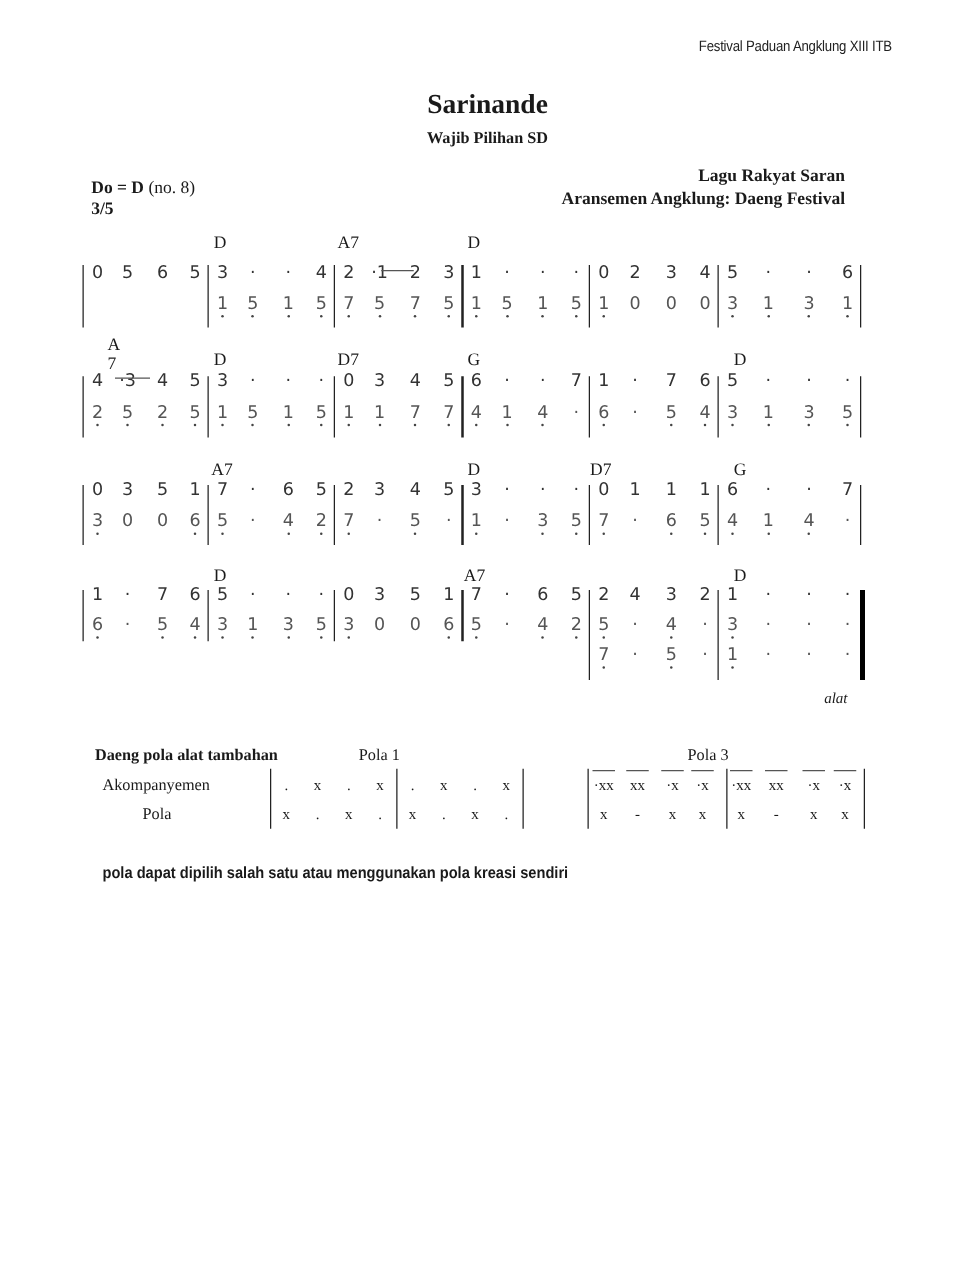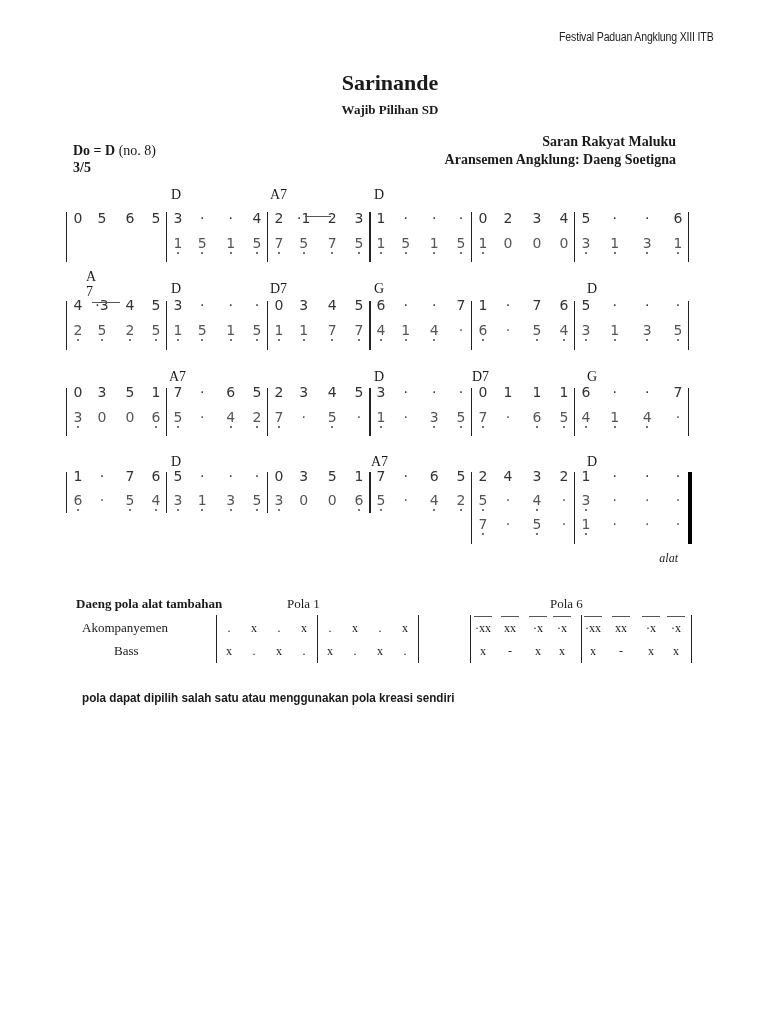--- a/index.html
+++ b/index.html
@@ -30,22 +30,22 @@
 
 <div class="abs hdr">Festival Paduan Angklung XIII ITB</div>
 <div class="abs title">Sarinande</div>
 <div class="abs subtitle">Wajib Pilihan SD</div>
 
 <div class="abs meta-left">
   <div><b>Do = D</b> <span>(no. 8)</span></div>
   <div><b>3/5</b></div>
 </div>
 <div class="abs meta-right">
-  <div>Saran Rakyat Maluku</div>
-  <div>Aransemen Angklung: Daeng Soetigna</div>
+  <div>Lagu Rakyat Saran</div>
+  <div>Aransemen Angklung: Daeng Festival</div>
 </div>
 
 <div id="score">
     <div class="chord" style="left: 171px; top: 187px;">D</div>
     <div class="chord" style="left: 270px; top: 187px;">A7</div>
     <div class="chord" style="left: 374px; top: 187px;">D</div>
     <div class="note" style="left: 71px; top: 210px;">0</div>
     <div class="note" style="left: 95px; top: 210px;">5</div>
     <div class="note" style="left: 123px; top: 210px;">6</div>
     <div class="note" style="left: 149px; top: 210px;">5</div>
@@ -283,23 +283,23 @@
     <div class="bar" style="left: 574px; top: 472px; height: 72px;"></div>
     <div class="bar final" style="left: 688px; top: 472px; height: 72px;"></div>
     <div class="beam" style="left: 305px; top: 216px; width: 26px;"></div>
     <div class="beam" style="left: 92px; top: 302px; width: 28px;"></div>
   </div>
 
 <div class="abs fine">alat</div>
 
 <div class="abs pola-title">Daeng pola alat tambahan</div>
 <div class="pola-label" style="left:287px;top:596px;">Pola 1</div>
-<div class="pola-label" style="left:550px;top:596px;">Pola 6</div>
+<div class="pola-label" style="left:550px;top:596px;">Pola 3</div>
 <div class="pola-label" style="left:82px;top:620px;">Akompanyemen</div>
-<div class="pola-label" style="left:114px;top:643px;">Bass</div>
+<div class="pola-label" style="left:114px;top:643px;">Pola</div>
 <div id="patterns">
     <div class="bar" style="left: 216px; top: 615px; height: 48px;"></div>
     <div class="bar" style="left: 317px; top: 615px; height: 48px;"></div>
     <div class="bar" style="left: 418px; top: 615px; height: 48px;"></div>
     <div class="bar" style="left: 470px; top: 615px; height: 48px;"></div>
     <div class="bar" style="left: 581px; top: 615px; height: 48px;"></div>
     <div class="bar" style="left: 691px; top: 615px; height: 48px;"></div>
     <div class="pcell" style="left: 219px; top: 621px;">.</div>
     <div class="pcell" style="left: 244px; top: 621px;">x</div>
     <div class="pcell" style="left: 269px; top: 621px;">.</div>

